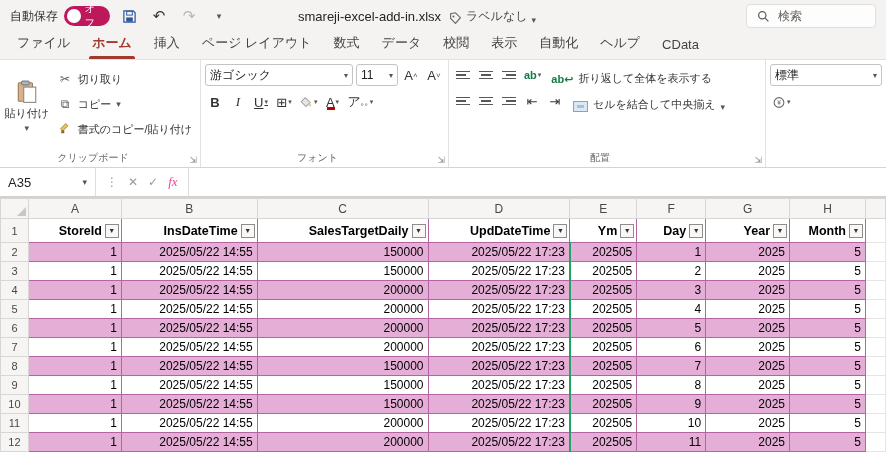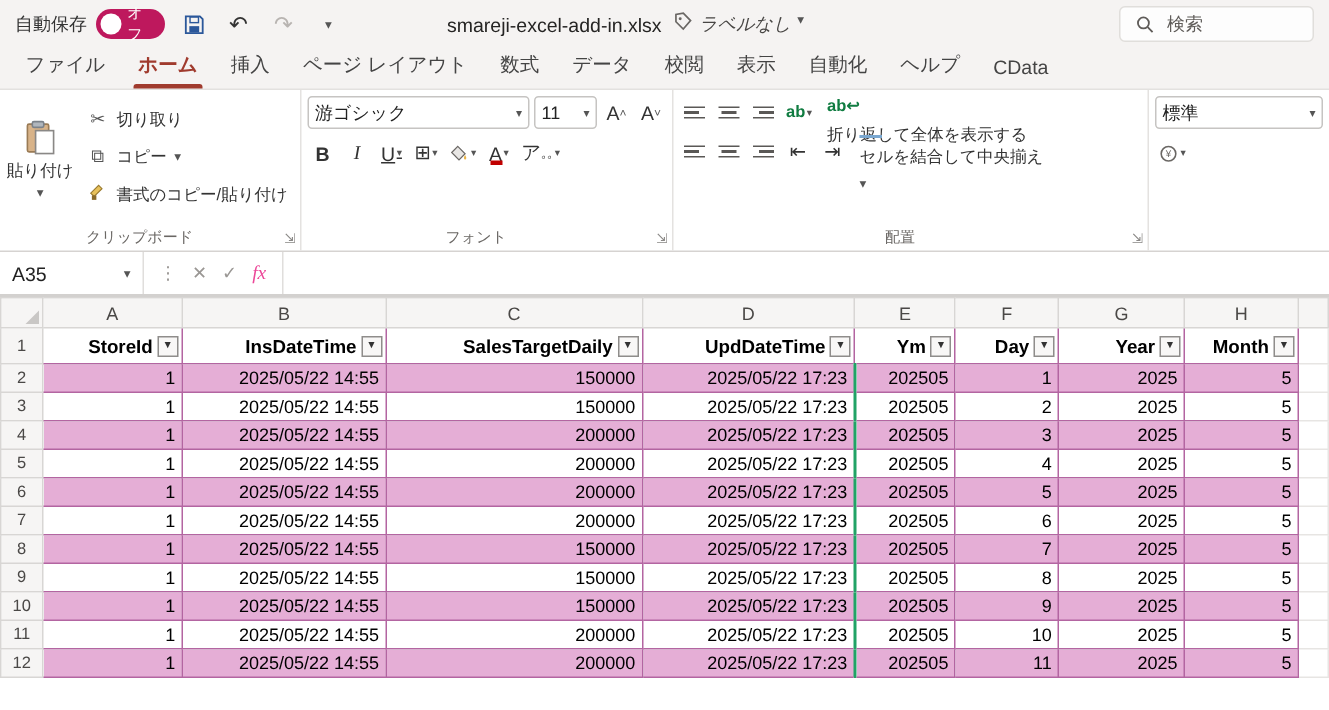--- a/index.html
+++ b/index.html
@@ -12,21 +12,21 @@
   .autosave { display:flex; align-items:center; gap:6px; }
   .toggle { width:46px; height:20px; background:#be185d; border-radius:10px;
     display:flex; align-items:center; gap:4px; padding:0 5px 0 3px; cursor:pointer; }
   .knob { width:14px; height:14px; border-radius:50%; background:#fff; }
   .toggle-text { color:#fff; font-size:10px; }
   .qat-btn { width:22px; height:22px; display:flex; align-items:center; justify-content:center;
     border-radius:3px; font-size:15px; color:#333; cursor:pointer; }
   .qat-btn.disabled { color:#b8b4b1; }
   .chev { font-size:9px; color:#555; }
   .doc-title { margin-left:60px; display:flex; align-items:center; gap:8px; font-size:13px; color:#252423; }
-  .label-pill { display:flex; align-items:flex-start; gap:4px; color:#484644; font-size:12px; cursor:pointer;font-style:italic; }
+  .label-pill { display:flex; align-items:flex-end; gap:4px; color:#484644; font-size:12px; cursor:pointer; }
   .searchbox { margin-left:auto; width:130px; height:24px; background:#fdfdfd;
     border:1px solid #e0dedb; border-radius:4px; display:flex; align-items:center;
     gap:8px; padding:0 10px; color:#5f5c59; font-size:12px; }
 
   
   .ribbon-tabs { height:28px; background:#f5f3f2; display:flex; align-items:flex-end;
     padding:0 6px; border-bottom:1px solid #e3e1df; }
   .tab { padding:4px 11px 7px; font-size:13px; color:#444; cursor:pointer; position:relative; white-space:nowrap; }
   .tab.active { color:var(--accent); font-weight:bold; }
   .tab.active::after { content:""; position:absolute; left:8px; right:8px; bottom:0;
@@ -67,22 +67,22 @@
   .acolor::after { content:""; position:absolute; left:4px; right:8px; bottom:3px; height:3px; background:#c00000; }
   .sup { font-size:8px; margin-left:-1px; color:#555; }
 
   .grp-align { width:372px; }
   .align-row { display:flex; align-items:center; gap:3px; margin-bottom:4px; }
   .lines-ico { display:inline-flex; flex-direction:column; gap:2px; width:14px; }
   .lines-ico i { height:1.5px; background:#5a5856; display:block; }
   .lines-ico.l i:nth-child(odd){ width:100%; } .lines-ico.l i:nth-child(even){ width:70%; }
   .lines-ico.c i { margin:0 auto; } .lines-ico.c i:nth-child(odd){ width:100%; } .lines-ico.c i:nth-child(even){ width:70%; }
   .lines-ico.r i { margin-left:auto; } .lines-ico.r i:nth-child(odd){ width:100%; } .lines-ico.r i:nth-child(even){ width:70%; }
-  .txt-cmd { display:flex; align-items:flex-start; gap:5px; font-size:11px; color:#333;
-    height:22px; padding:0 5px; border-radius:3px; cursor:pointer; white-space:nowrap;flex-direction:column; }
+  .txt-cmd { display:flex; align-items:flex-end; gap:5px; font-size:11px; color:#333;
+    height:22px; padding:0 5px; border-radius:3px; cursor:pointer; white-space:nowrap; }
   .grn { color:#107c41; font-weight:bold; font-size:11px; }
   .merge-ico { width:15px; height:11px; border:1px solid #7aa7d0; background:#dce9f5; position:relative; }
   .merge-ico::after { content:""; position:absolute; left:3px; right:3px; top:3px; bottom:3px; background:#9fc3e2; }
 
   .grp-number { width:140px; }
 
   
   .formula-bar { height:30px; display:flex; align-items:stretch; background:#fff;
     border-bottom:2px solid #d3d1cf; }
   .name-box { width:96px; display:flex; align-items:center; justify-content:space-between;

